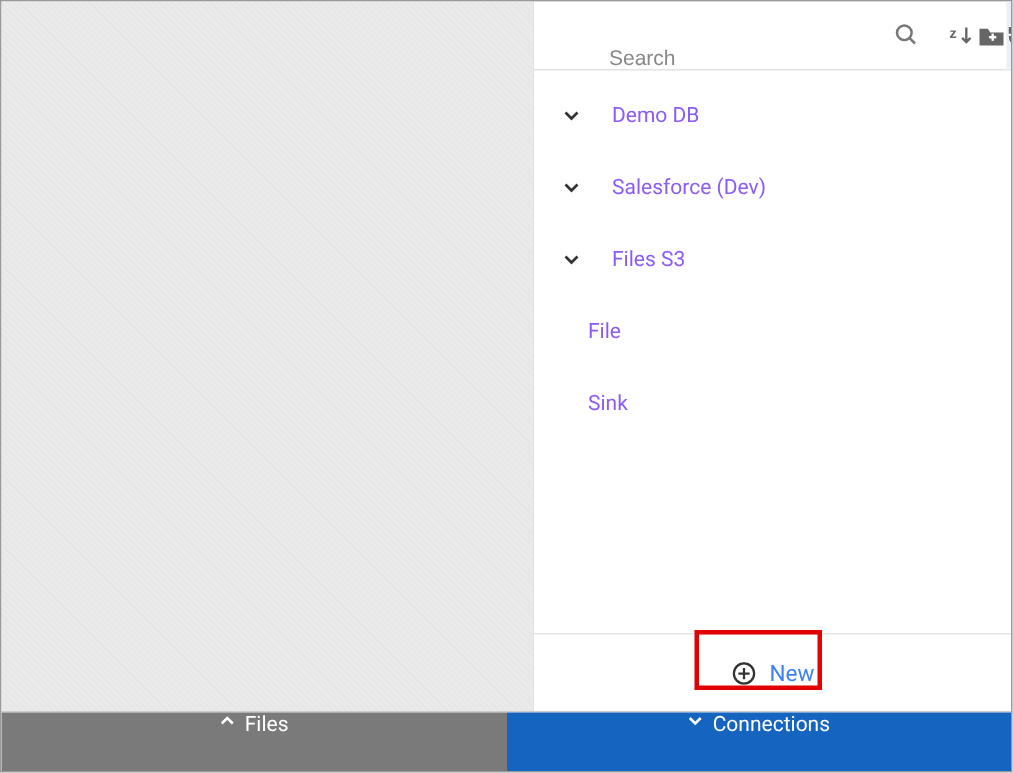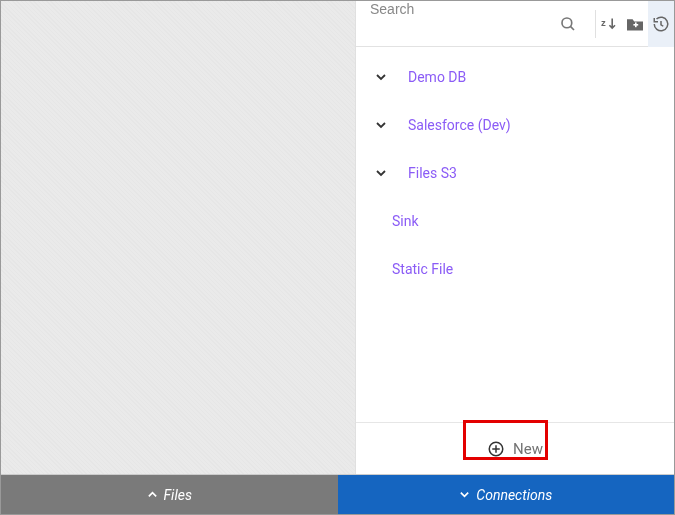--- a/index.html
+++ b/index.html
@@ -35,23 +35,24 @@
     }
     .panel-header {
       display: flex;
       align-items: center;
       height: 46px;
       border-bottom: 1px solid #e2e2e2;
     }
     .search-wrap {
       flex: 1;
       display: flex;
-      align-items: flex-start;
+      align-items: flex-end;
       padding: 0 10px 0 14px;
       height: 100%;
+      margin-left: 36px;
     }
     .search-input {
       flex: 1;
       border: none;
       outline: none;
       font-size: 14px;
       color: #555;
       background: transparent;
     }
     .search-input::placeholder { color: #888; }
@@ -103,46 +104,45 @@
       height: 52px;
       display: flex;
       align-items: center;
       justify-content: center;
       border-top: 1px solid #e6e6e6;
     }
     .new-btn {
       display: flex;
       align-items: flex-end;
       gap: 8px;
-      color: #737373;
+      color: #3b82f6;
       font-size: 15px;
       cursor: pointer;
       padding: 6px 14px;
     }
     .highlight {
       position: absolute;
       border: 3px solid #e30000;
       pointer-events: none;
       z-index: 100;
     }
     .bottom-tabs {
       display: flex;
       height: 40px;
       border-top: 1px solid #ccc;
     }
     .tab {
       flex: 1;
       display: flex;
-      align-items: center;
+      align-items: flex-start;
       justify-content: center;
       gap: 6px;
       font-size: 14px;
       cursor: pointer;
       color: #fff;
-      font-style: italic;
     }
     .tab-files {
       background: #7a7a7a;
     }
     .tab-conn {
       background: #1565c0;
     }
     svg { display: block; }
   </style>
 </head>
@@ -204,24 +204,24 @@
         </div>
         <div class="tree-item">
           <span class="chev">
             <svg width="12" height="12" viewBox="0 0 12 12">
                 <path d="M2 4 L6 8 L10 4" stroke="#333" stroke-width="1.8" fill="none"></path>
               </svg>
           </span>
           <span>Files S3</span>
         </div>
         <div class="tree-item leaf">
+          <span>File</span>
+        </div>
+        <div class="tree-item leaf">
           <span>Sink</span>
-        </div>
-        <div class="tree-item leaf">
-          <span>Static File</span>
         </div>
       </div>
 
       <div class="new-row">
         <div class="new-btn">
           <span>
             <svg width="18" height="18" viewBox="0 0 24 24" fill="none" stroke="#333" stroke-width="2">
               <circle cx="12" cy="12" r="9"></circle>
                 <line x1="12" y1="7" x2="12" y2="17"></line>
                 <line x1="7" y1="12" x2="17" y2="12"></line>

